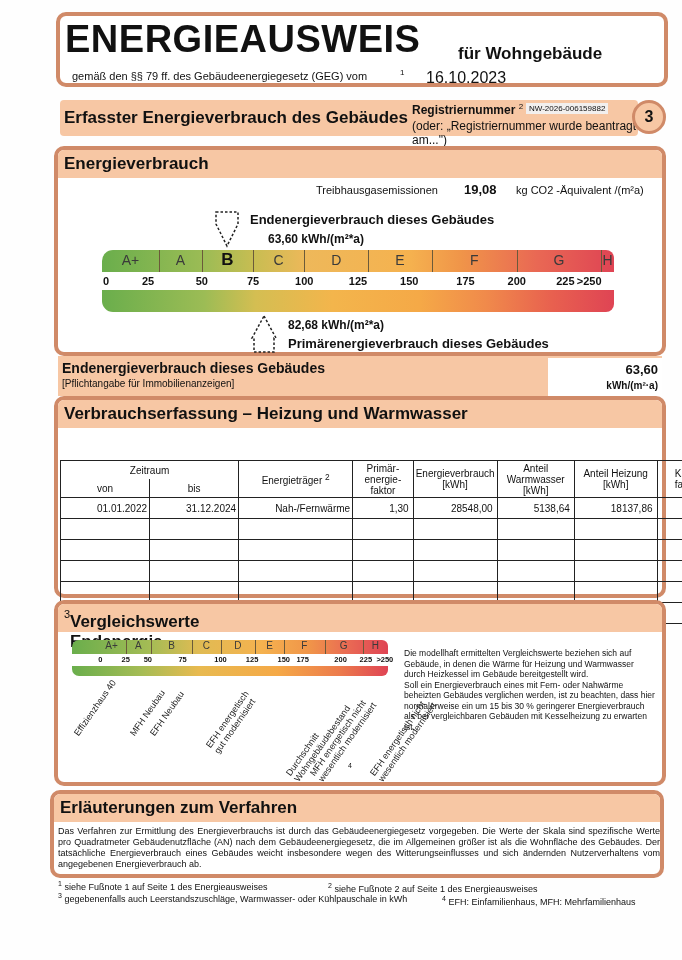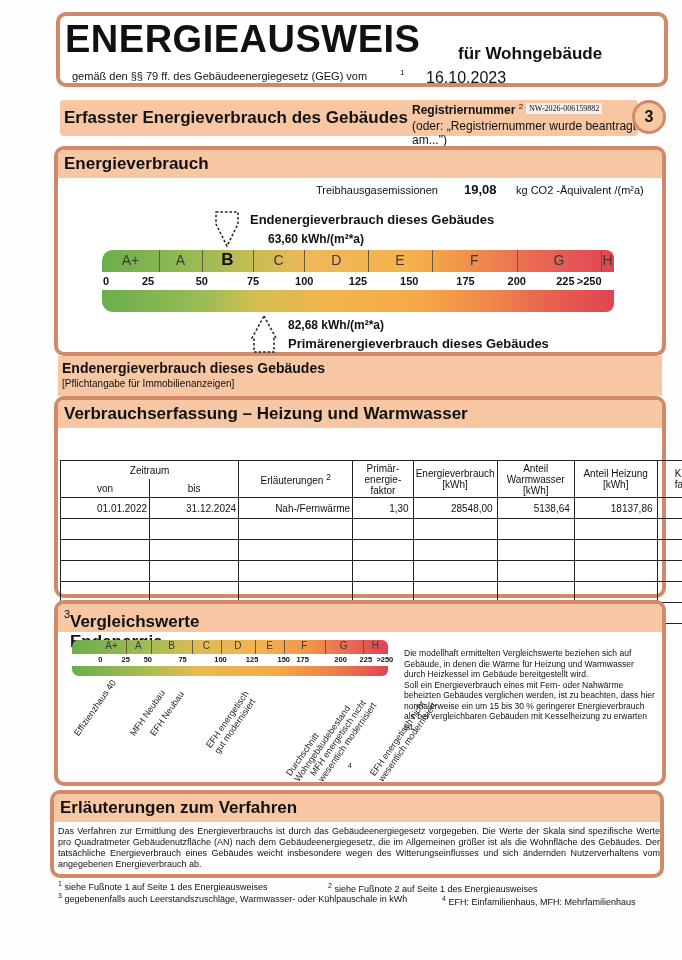--- a/index.html
+++ b/index.html
@@ -12,21 +12,21 @@
   #title-main { left:5px; top:2px; font-size:38px; font-weight:bold; letter-spacing:0.5px; }
   #title-sub { left:398px; top:28px; font-size:17px; font-weight:bold; }
   #legal-basis { left:12px; top:54px; font-size:11px; }
   #fn1 { left:340px; top:52px; font-size:8px; }
   #issue-date { left:366px; top:53px; font-size:16px; }
   
   #sec-bar { left:60px; top:100px; width:578px; height:36px; background:#f7c7a4; border-radius:4px; }
   #sec-title { left:4px; top:8px; font-size:17px; font-weight:bold; }
   #reg-label { left:352px; top:2px; font-size:12px; font-weight:bold; }
   #reg-sup { font-size:8px; vertical-align:super; font-weight:normal; }
-  #reg-number { left:466px; top:3px; font-size:8px; background:#f2efee; padding:1px 3px;font-family:Liberation Serif, serif; }
+  #reg-number { left:466px; top:3px; font-size:8px; background:#f2efee; padding:1px 3px; }
   #reg-note { left:352px; top:19px; font-size:12px; }
   #page-badge { left:632px; top:100px; width:34px; height:34px; border-radius:50%; border:3px solid #d08a68;
     background:#f7c7a4; box-sizing:border-box; font-size:16px; font-weight:bold; text-align:center; line-height:28px; }
   
   #ev-box { left:54px; top:146px; width:612px; height:210px; }
   .box-head { position:absolute; left:0; top:0; right:0; height:28px; background:#f7c7a4; border-radius:6px 6px 0 0; }
   .box-head span { position:absolute; left:6px; top:4px; font-size:17px; font-weight:bold; }
   #ghg-label { left:258px; top:34px; font-size:11px; }
   #ghg-value { left:406px; top:32px; font-size:13px; font-weight:bold; }
   #ghg-unit { left:458px; top:34px; font-size:11px; }
@@ -147,41 +147,45 @@
   <svg class="arrow-up" viewBox="0 0 28 40">
     <path d="M14 2 L26 24 L24 24 L24 38 L4 38 L4 24 L2 24 Z" fill="none" stroke="#222" stroke-width="1.5" stroke-dasharray="2.5,2"></path>
   </svg>
   <div class="abs" id="prim-value">82,68  kWh/(m²*a)</div>
   <div class="abs" id="prim-label">Primärenergieverbrauch dieses Gebäudes</div>
 </div>
 
 <div class="abs" id="ee-row">
   <div class="abs" id="ee-title">Endenergieverbrauch dieses Gebäudes</div>
   <div class="abs" id="ee-sub">[Pflichtangabe für Immobilienanzeigen]</div>
+  <div class="abs" id="ee-valbox">
+    <div class="abs" id="ee-value">63,60</div>
+    <div class="abs" id="ee-unit">kWh/(m²·a)</div>
+  </div>
 </div>
 
 <div class="box" id="vc-box">
   <div class="box-head">
       <span>Verbrauchserfassung – Heizung und Warmwasser</span>
     </div>
   <table id="vc-table">
     <colgroup>
       <col style="width:66px">
         <col style="width:68px">
         <col style="width:92px">
         <col style="width:60px">
       <col style="width:102px">
         <col style="width:74px">
         <col style="width:78px">
         <col style="width:62px">
     </colgroup>
     <thead>
       <tr>
         <th colspan="2" style="border-bottom:none;height:16px">Zeitraum</th>
-        <th rowspan="2"><span>Erläuterungen</span> <sup>2</sup></th>
+        <th rowspan="2"><span>Energieträger</span> <sup>2</sup></th>
         <th rowspan="2" style="white-space:pre-line">Primär-
 energie-
 faktor</th>
         <th rowspan="2" style="white-space:pre-line">Energieverbrauch
 [kWh]</th>
         <th rowspan="2" style="white-space:pre-line">Anteil
 Warmwasser
 [kWh]</th>
         <th rowspan="2" style="white-space:pre-line">Anteil Heizung
 [kWh]</th>

